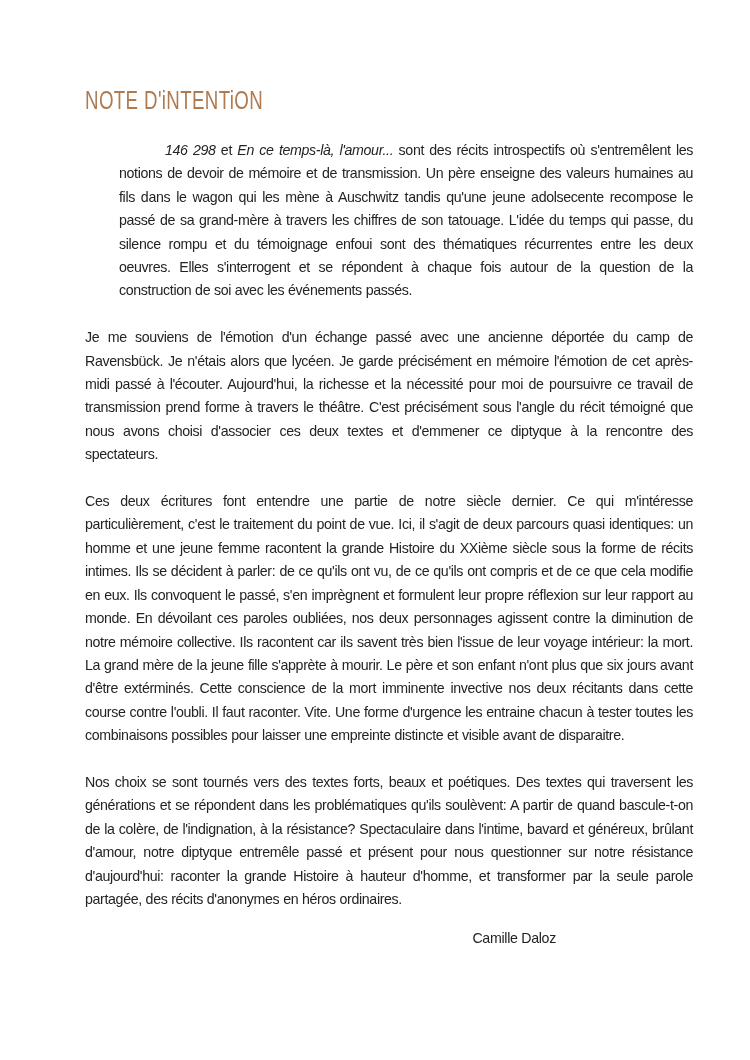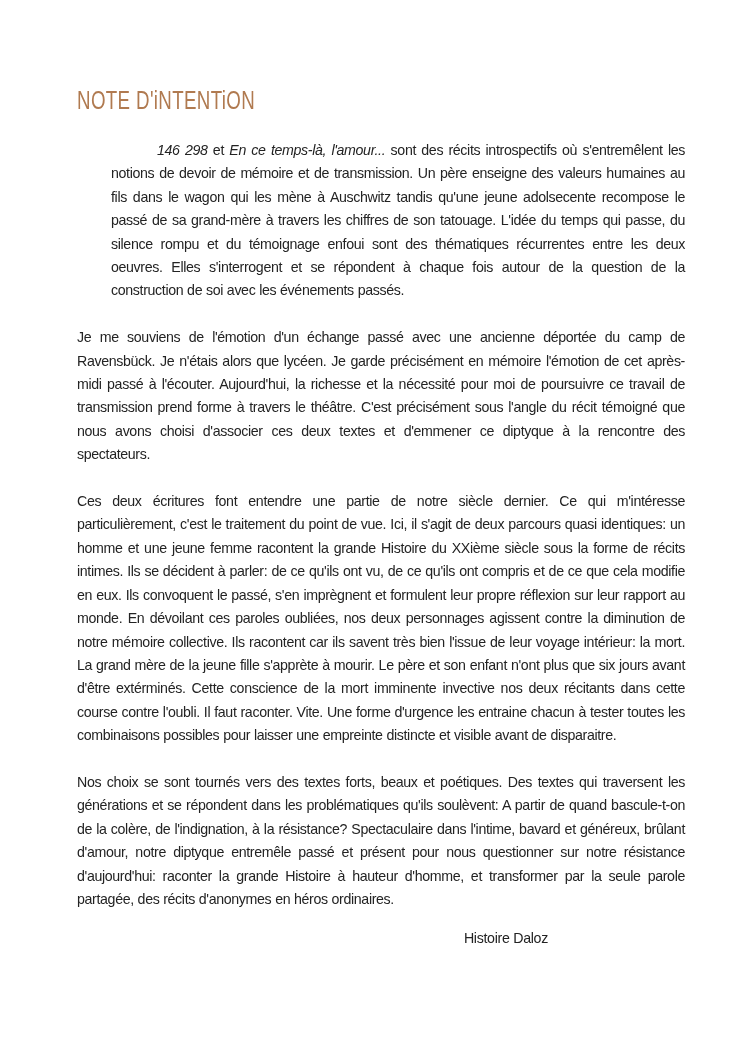--- a/index.html
+++ b/index.html
@@ -8,21 +8,21 @@
       background: #ffffff;
     }
     body {
       width: 750px;
       height: 1060px;
       position: relative;
       overflow: hidden;
     }
     .page {
       position: absolute;
-      left: 8px; top: 0;
+      left: 16px; top: 0;
       width: 612px;
       height: 1060px;
       background: #ffffff;
     }
     .title {
       position: absolute;
       left: 69px;
       top: 86px;
       margin: 0;
       font-family: "Liberation Sans", sans-serif;
@@ -79,14 +79,14 @@
   <div class="body">
     <p class="para first"><span class="it">146 298</span><span> et </span><span class="it">En ce temps-là, l'amour...</span><span>  sont des récits introspectifs où s'entremêlent les notions de devoir de mémoire et de transmission. Un père enseigne des valeurs humaines au fils dans le wagon qui les mène à Auschwitz tandis qu'une jeune adolsecente recompose le passé de sa grand-mère à travers les chiffres de son tatouage. L'idée du temps qui passe, du silence rompu et du témoignage enfoui sont des thématiques récurrentes entre les deux oeuvres. Elles s'interrogent et se répondent à chaque fois autour de la question de la construction de soi avec les événements passés.</span></p>
 
     <p class="para">Je me souviens de l'émotion d'un échange passé avec une ancienne déportée du camp de Ravensbück. Je n'étais alors que lycéen. Je garde précisément en mémoire l'émotion de cet après-midi passé à l'écouter. Aujourd'hui, la richesse et la nécessité pour moi de poursuivre ce travail de transmission prend forme à travers le théâtre. C'est précisément sous l'angle du récit témoigné que nous avons choisi d'associer ces deux textes et d'emmener ce diptyque à la rencontre des spectateurs.</p>
 
     <p class="para">Ces deux écritures font entendre une partie de notre siècle dernier. Ce qui m'intéresse particulièrement, c'est le traitement du point de vue. Ici, il s'agit de deux parcours quasi identiques: un homme et une jeune femme racontent la grande Histoire du XXième siècle sous la forme de récits intimes. Ils se décident à parler: de ce qu'ils ont vu, de ce qu'ils ont compris et de ce que cela modifie en eux. Ils convoquent le passé, s'en imprègnent et formulent leur propre réflexion sur leur rapport au monde. En dévoilant ces paroles oubliées, nos deux personnages agissent contre la diminution de notre mémoire collective. Ils racontent car ils savent très bien l'issue de leur voyage intérieur: la mort. La grand mère de la jeune fille s'apprète à mourir. Le père et son enfant n'ont plus que six jours avant d'être extérminés. Cette conscience de la mort imminente invective nos deux récitants dans cette course contre l'oubli. Il faut raconter. Vite. Une forme d'urgence les entraine chacun à tester toutes les combinaisons possibles pour laisser une empreinte distincte et visible avant de disparaitre.</p>
 
     <p class="para">Nos choix se sont tournés vers des textes forts, beaux et poétiques. Des textes qui traversent les générations et se répondent dans les problématiques qu'ils soulèvent: A partir de quand bascule-t-on de la colère, de l'indignation, à la résistance? Spectaculaire dans l'intime, bavard et généreux, brûlant d'amour, notre diptyque entremêle passé et présent pour nous questionner sur notre résistance d'aujourd'hui: raconter la grande Histoire à hauteur d'homme, et transformer par la seule parole partagée, des récits d'anonymes en héros ordinaires.</p>
   </div>
 
-  <p class="signature">Histoire Daloz</p>
+  <p class="signature">Camille Daloz</p>
 </div>
 
 </body></html>

